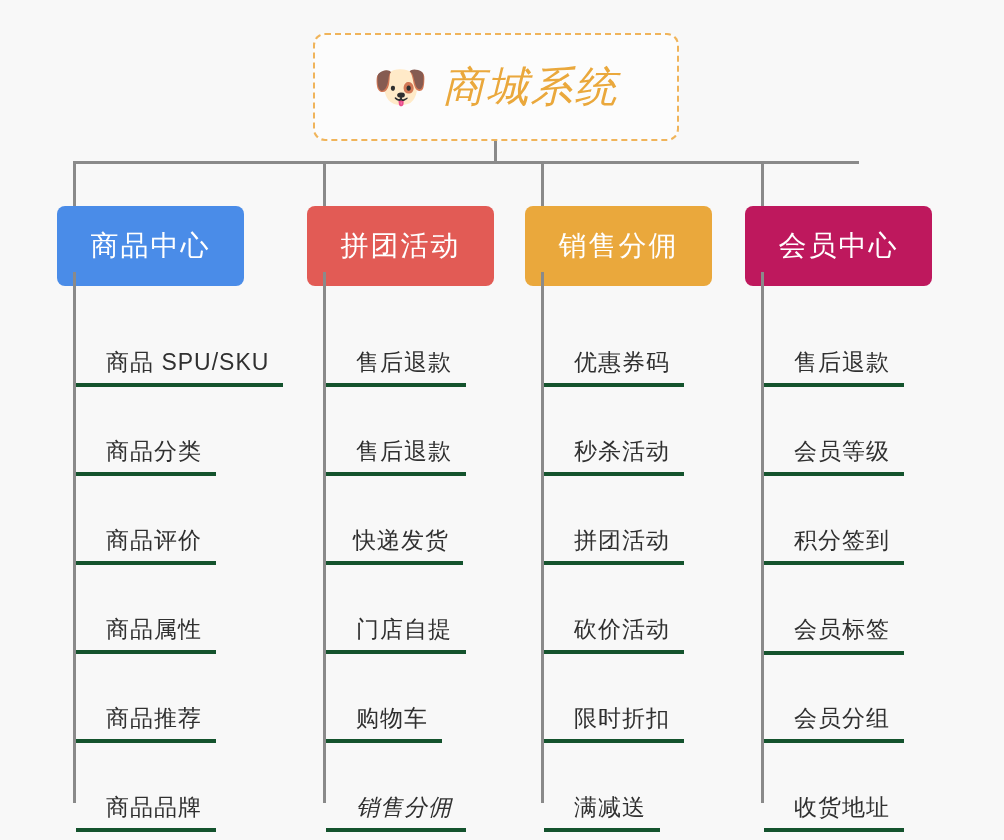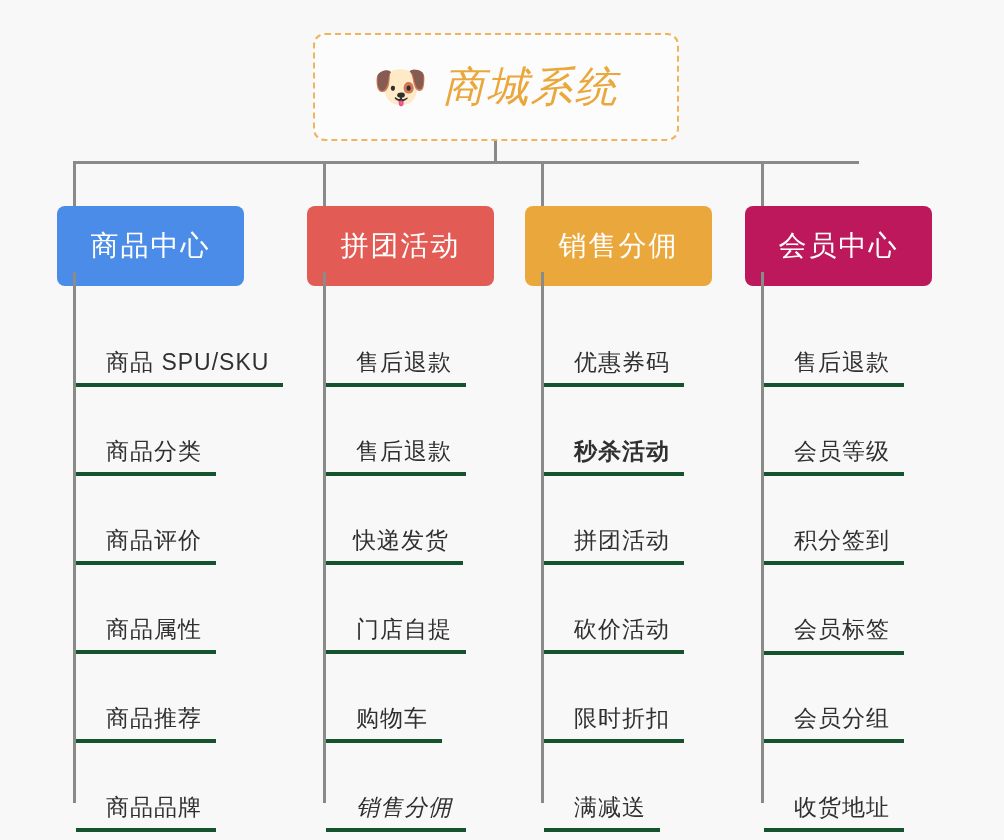--- a/index.html
+++ b/index.html
@@ -152,21 +152,21 @@
         <div class="leaf" style="top: 440px;"><div class="leaf-inner" style="margin-top: -36px;"><span class="leaf-label">购物车</span></div></div>
         <div class="leaf" style="top: 529px;"><div class="leaf-inner" style="margin-top: -36px; font-style: italic;"><span class="leaf-label">销售分佣</span></div></div>
       </div>
       <div class="conn conn-v drop" style="left: 541px;"></div>
       <div class="cat-box" style="left: 525px; width: 187px; background: rgb(234, 168, 60);">
         <span>销售分佣</span>
       </div>
       <div class="branch" style="left: 541px;">
         <div class="trunk" style="height: 531px;"></div>
         <div class="leaf" style="top: 84px;"><div class="leaf-inner" style="margin-top: -36px;"><span class="leaf-label">优惠券码</span></div></div>
-        <div class="leaf" style="top: 173px;"><div class="leaf-inner" style="margin-top: -36px; font-weight: bold;"><span class="leaf-label">秒杀活动</span></div></div>
+        <div class="leaf" style="top: 173px;"><div class="leaf-inner" style="margin-top: -36px;"><span class="leaf-label">秒杀活动</span></div></div>
         <div class="leaf" style="top: 262px;"><div class="leaf-inner" style="margin-top: -36px;"><span class="leaf-label">拼团活动</span></div></div>
         <div class="leaf" style="top: 351px;"><div class="leaf-inner" style="margin-top: -36px;"><span class="leaf-label">砍价活动</span></div></div>
         <div class="leaf" style="top: 440px;"><div class="leaf-inner" style="margin-top: -36px;"><span class="leaf-label">限时折扣</span></div></div>
         <div class="leaf" style="top: 529px;"><div class="leaf-inner" style="margin-top: -36px;"><span class="leaf-label">满减送</span></div></div>
       </div>
       <div class="conn conn-v drop" style="left: 761px;"></div>
       <div class="cat-box" style="left: 745px; width: 187px; background: #be185d;">
         <span>会员中心</span>
       </div>
       <div class="branch" style="left: 761px;">

